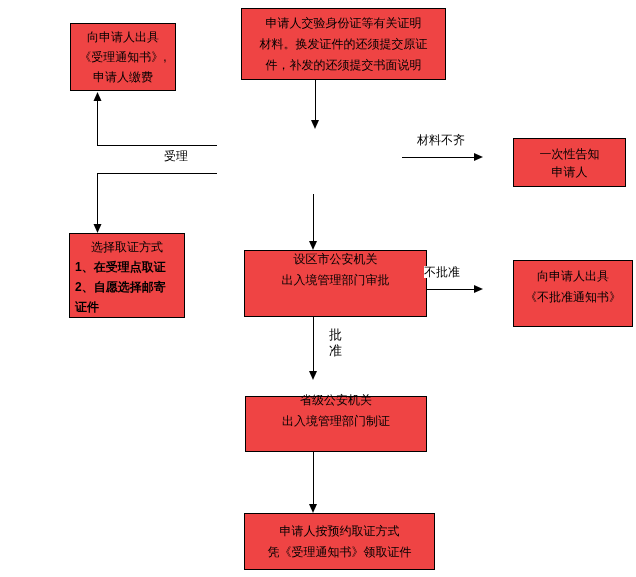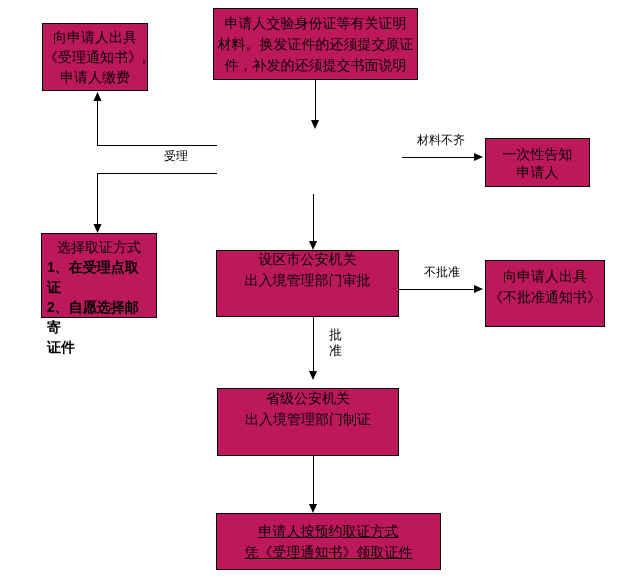--- a/index.html
+++ b/index.html
@@ -30,40 +30,41 @@
     shape-rendering: crispEdges;
   }
   .wires polygon {
     fill: #000000;
     stroke: none;
   }
   .node {
     position: absolute;
     box-sizing: border-box;
     border: 1px solid #000000;
-    background: #be185d;
+    background: #ef4444;
     display: flex;
     flex-direction: column;
     align-items: center;
     justify-content: center;
     text-align: center;
-    font-size: 14px;
+    font-size: 12px;
     line-height: 21px;
     white-space: pre-line;
+    margin-left: 28px;
   }
   .node-notice-accept { left: 42px;  top: 23px;  width: 106px; height: 68px; line-height: 20px; }
   .node-submit       { left: 213px; top: 8px;   width: 205px; height: 72px; }
   .node-county       { left: 217px; top: 129px; width: 185px; height: 65px; }
-  .node-inform-once  { left: 485px; top: 138px; width: 105px; height: 49px; line-height: 18px; }
+  .node-inform-once  { left: 485px; top: 138px; width: 113px; height: 49px; line-height: 18px; }
   .node-choose       { left: 41px;  top: 233px; width: 116px; height: 85px;
                        justify-content: flex-start; padding: 3px 5px; line-height: 20px; }
   .node-city         { left: 216px; top: 250px; width: 183px; height: 67px; padding-bottom: 28px; }
   .node-deny         { left: 485px; top: 260px; width: 120px; height: 67px; padding-bottom: 14px; }
-  .node-province     { left: 217px; top: 388px; width: 182px; height: 68px; padding-bottom: 26px; }
-  .node-collect      { left: 216px; top: 513px; width: 225px; height: 57px; text-decoration: underline; }
+  .node-province     { left: 217px; top: 396px; width: 182px; height: 56px; padding-bottom: 26px; }
+  .node-collect      { left: 216px; top: 513px; width: 191px; height: 57px; }
   .choose-title { width: 100%; text-align: center; }
   .choose-body  { width: 100%; text-align: left; white-space: pre-line; font-weight: bold; }
   .edge-label {
     position: absolute;
     font-size: 12px;
     line-height: 12px;
     background: #ffffff;
     white-space: pre-line;
   }
   .label-accepted   { left: 164px; top: 126px; margin-top: 24px; }

